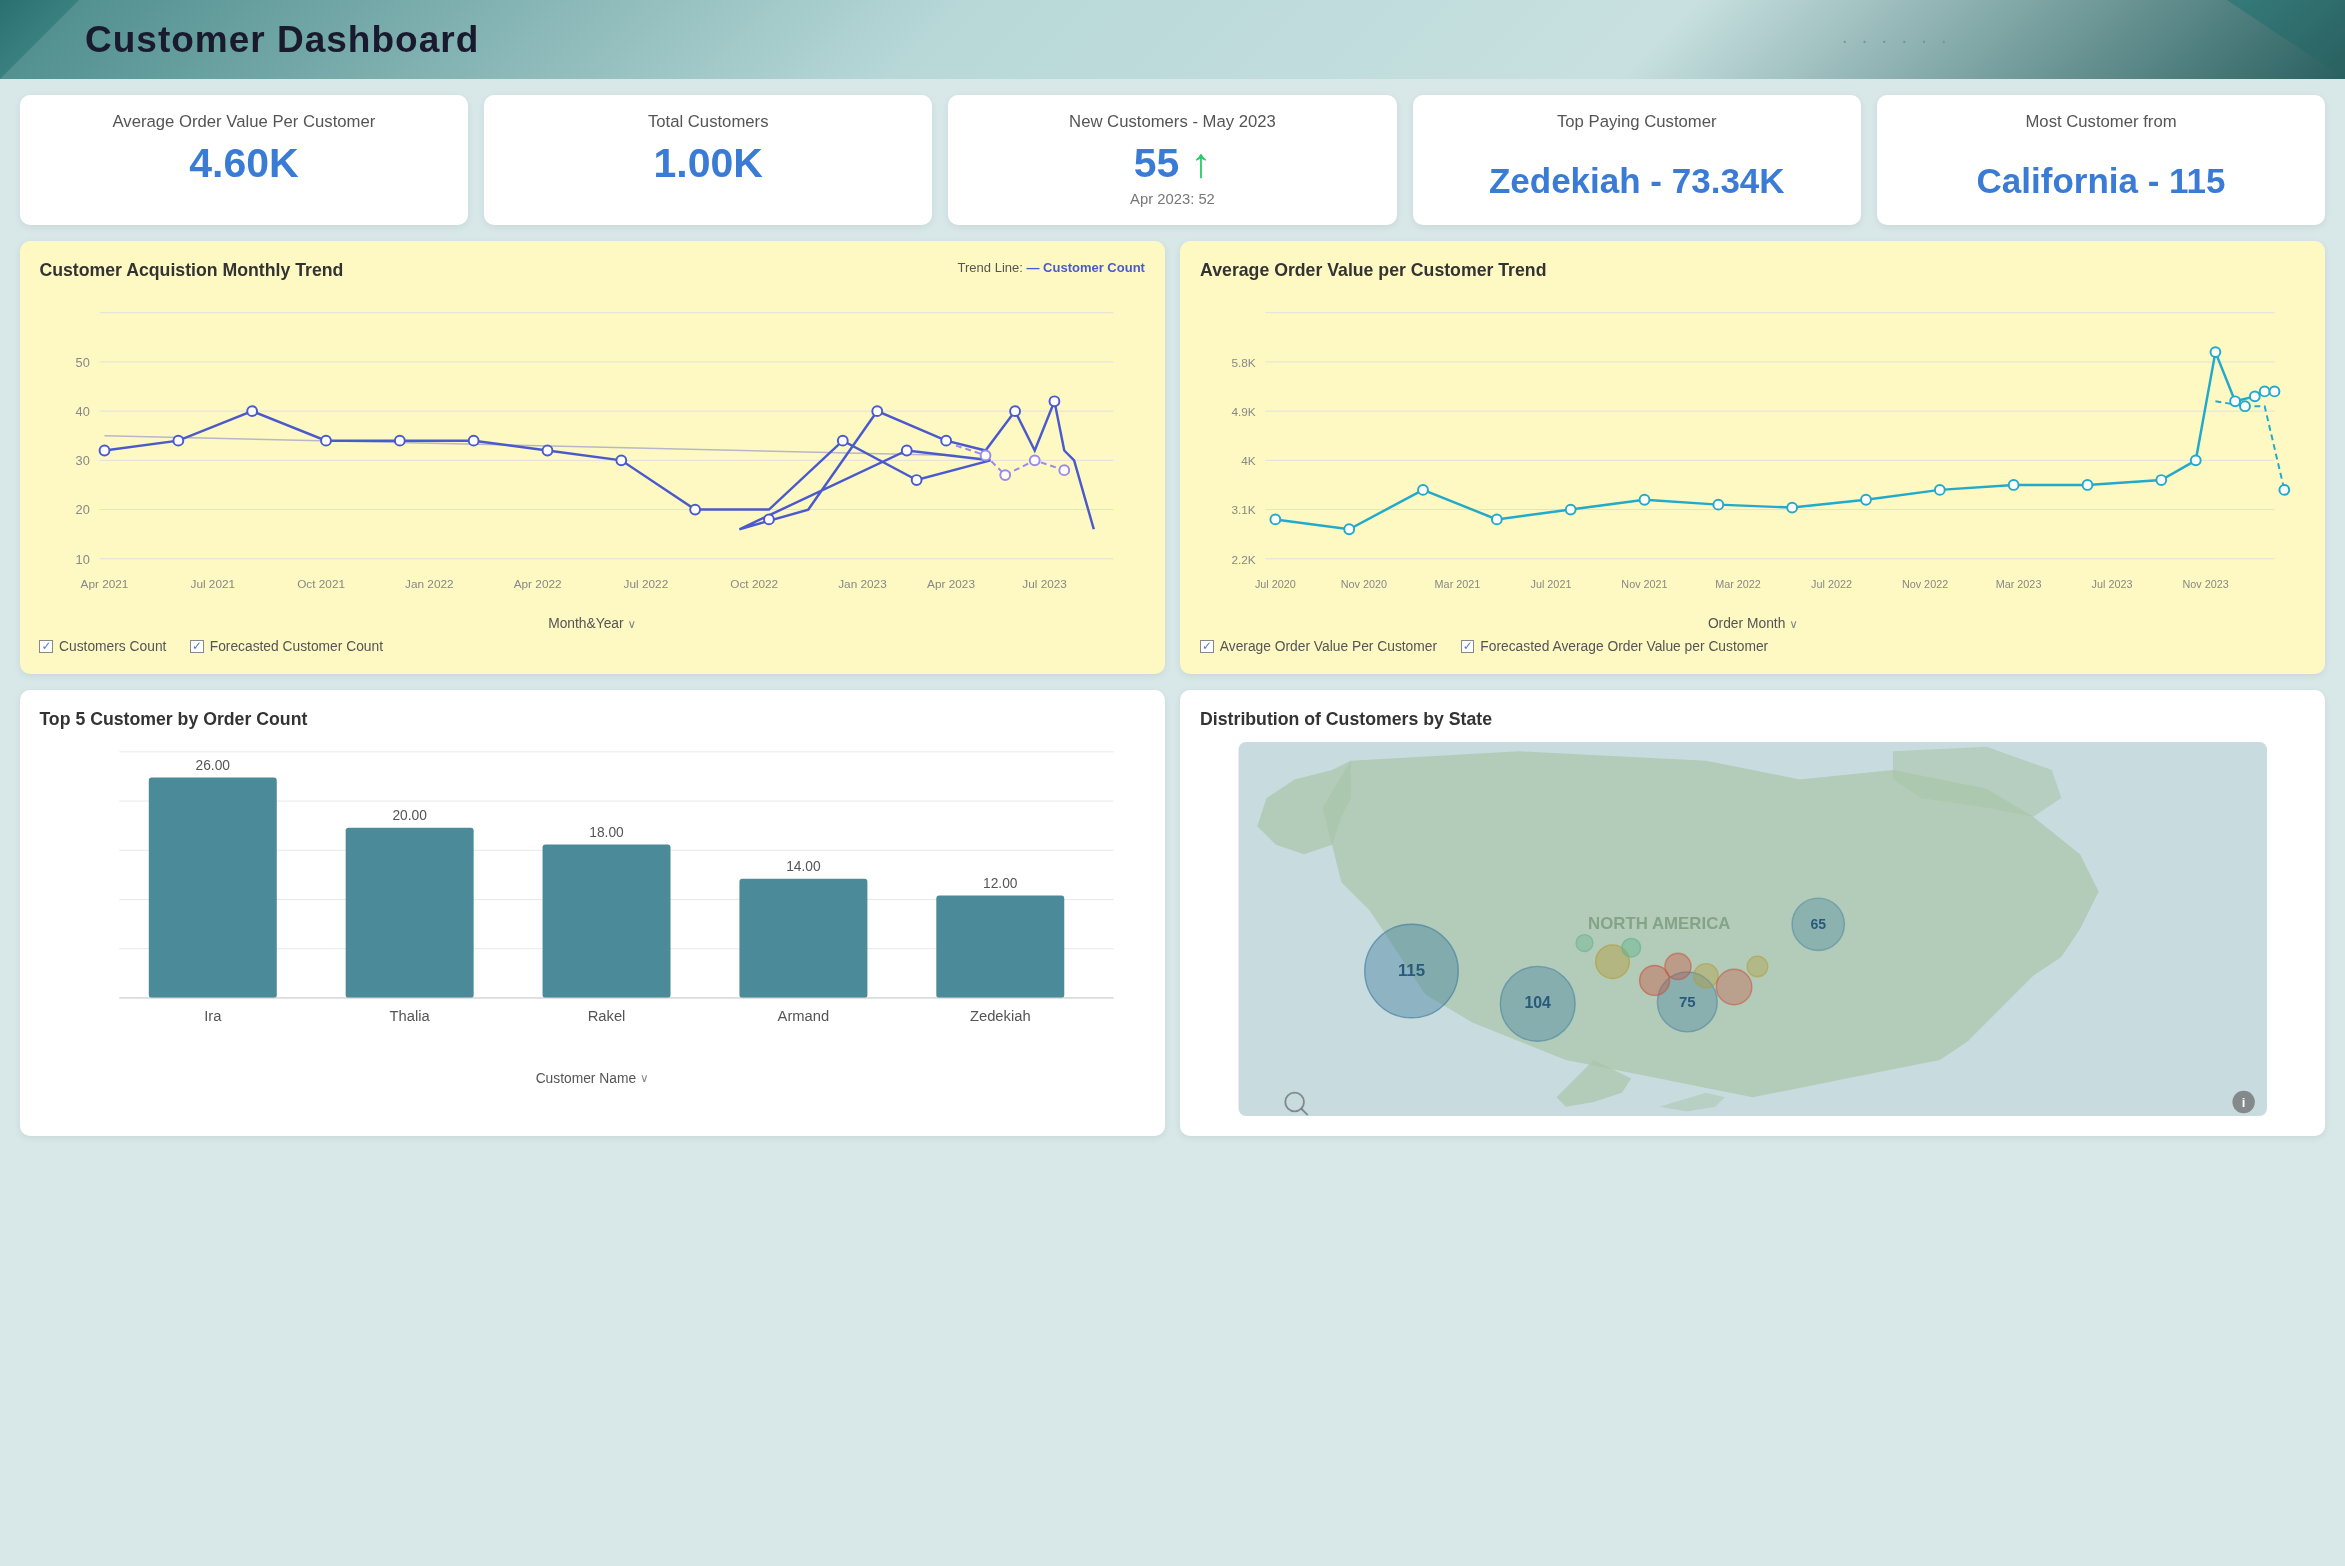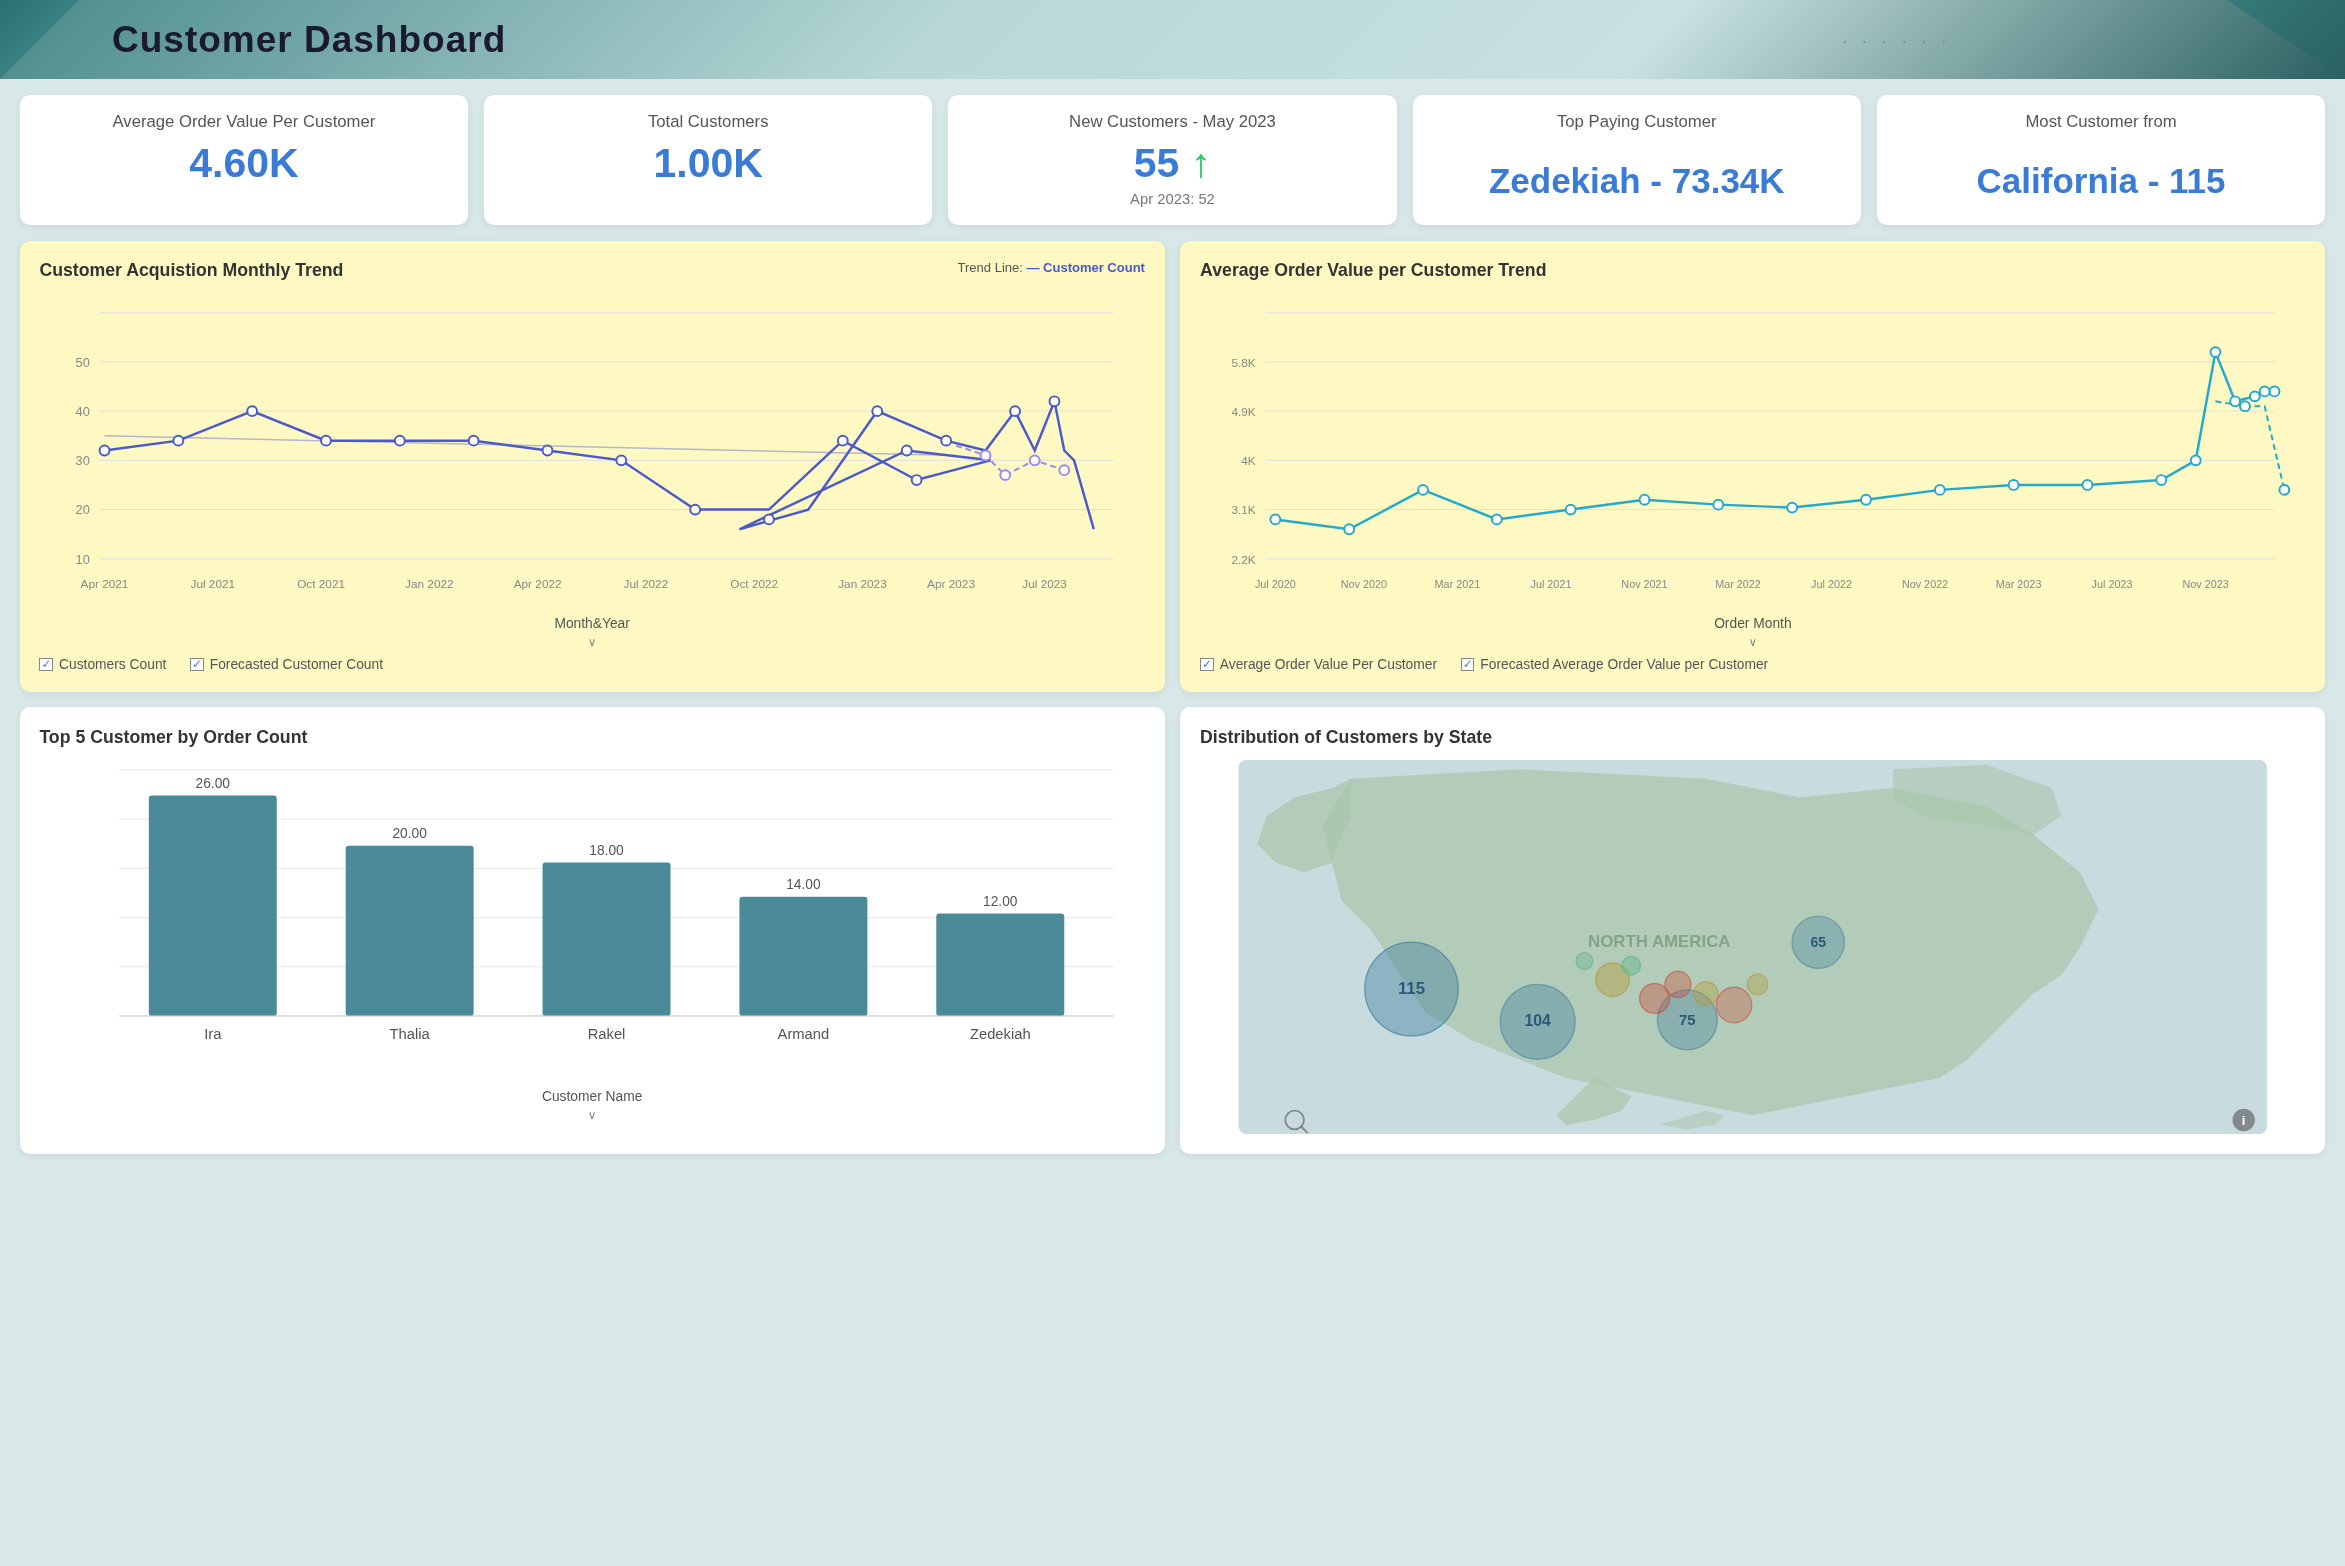--- a/index.html
+++ b/index.html
@@ -159,21 +159,20 @@
     }
     .x-axis-title {
       text-align: center;
       font-size: 13.8px;
       color: #555;
       margin-top: 3.9px;
       display: flex;
       align-items: center;
       justify-content: center;
       gap: 3.9px;
-      flex-direction: column;
     }
 
     
     .map-container {
       width: 100%;
       height: 374px;
       position: relative;
       overflow: hidden;
     }
 
@@ -191,21 +190,21 @@
     .dropdown-icon {
       font-size: 11.8px;
       color: #888;
     }
   </style>
 </head>
 <body>
 
 <div class="header">
   <div class="header-corner-left"></div>
-  <h1 class="header-title" style="margin-left:73px;">Customer Dashboard</h1>
+  <h1 class="header-title" style="margin-left:46px;">Customer Dashboard</h1>
   <div class="header-dots">· · · · · ·</div>
   <div class="header-corner-right"></div>
 </div>
 
 <div class="kpi-row">
 
   <div class="kpi-card">
     <div class="kpi-label">Average Order Value Per Customer</div>
     <div class="kpi-value">4.60K</div>
   </div>

